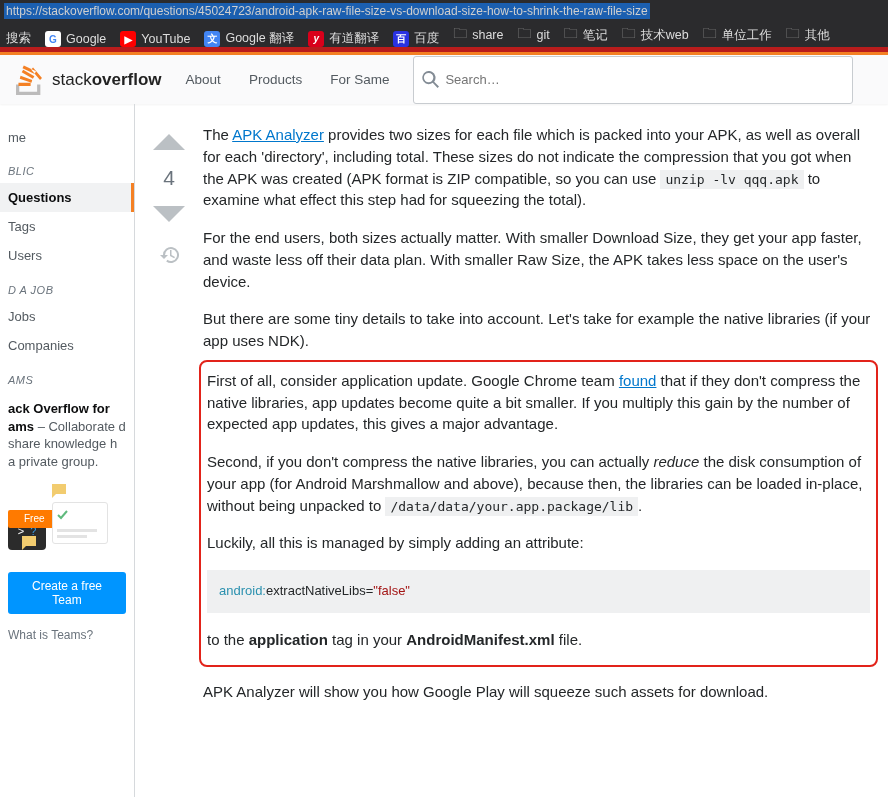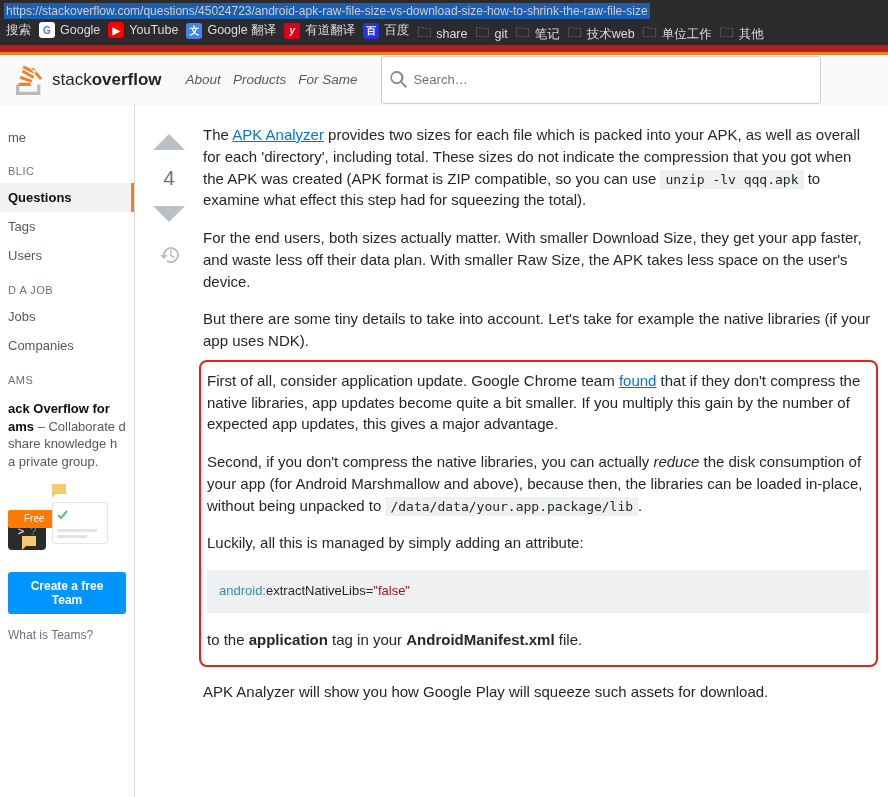--- a/index.html
+++ b/index.html
@@ -1,49 +1,49 @@
 <!DOCTYPE html>
 <html><head>
 <meta charset="utf-8">
 <style>
 * { margin: 0; padding: 0; box-sizing: border-box; font-family: -apple-system, BlinkMacSystemFont, "Segoe UI", Helvetica, Arial, sans-serif; }
 body { width: 888px; height: 797px; overflow: hidden; background: #fff; }
 
 .url-bar { background: #2b2b2d; height: 22px; display: flex; align-items: center; padding: 0 4px; }
 .url-bar span { color: #cfcfcf; font-size: 12px; background: #1b5fb0; padding: 1px 2px; }
 
-.bm-bar { background: #2b2b2d; height: 30px; display: flex; align-items: flex-start; gap: 8px; padding: 0 6px; border-bottom: 7px solid #b91c1c; }
+.bm-bar { background: #2b2b2d; height: 30px; display: flex; align-items: flex-end; gap: 14px; padding: 0 6px; border-bottom: 5px solid #b91c1c; }
 .bm-item { display: flex; align-items: center; gap: 5px; color: #ddd; font-size: 12.5px; cursor: pointer; }
 .bm-ico { width: 16px; height: 16px; display: inline-flex; align-items: center; justify-content: center; border-radius: 3px; font-size: 10px; font-weight: bold; }
 .ico-g { background: #fff; color: #4285f4; }
 .ico-yt { background: #f00; color: #fff; }
 .ico-tr { background: #4285f4; color: #fff; }
 .ico-yd { background: #d9001b; color: #fff; font-style: italic; }
 .ico-bd { background: #2932e1; color: #fff; }
 .ico-fold { color: #999; font-size: 14px; }
 
 .so-header { height: 52px; border-top: 3px solid #f48024; background: #fafafb; display: flex; align-items: center; padding: 0 16px; gap: 24px; box-shadow: 0 1px 2px rgba(0,0,0,0.05); }
 .so-logo { display: flex; align-items: center; gap: 10px; font-size: 17px; color: #222; }
 .so-logo-icon { width: 26px; height: 30px; position: relative; }
-.so-nav { display: flex; gap: 12px; font-style: italic; }
+.so-nav { display: flex; gap: 28px; }
 .so-nav-item { color: #535a60; font-size: 13.5px; cursor: pointer; }
 .so-search { flex: 1; max-width: 440px; display: flex; align-items: center; border: 1px solid #c8ccd0; border-radius: 3px; background: #fff; height: 48px; padding: 0 8px; gap: 6px; }
 .so-search input { border: none; outline: none; flex: 1; font-size: 13px; color: #6a737c; }
 
 .page-body { display: flex; height: calc(797px - 104px); }
 
 .sidebar { width: 135px; border-right: 1px solid #d6d9dc; padding-top: 20px; font-size: 13px; color: #535a60; position: relative; overflow: hidden; }
 .sb-home { padding: 6px 0 6px 8px; cursor: pointer; }
-.sb-hdr { padding: 14px 0 6px 8px; font-size: 11px; color: #6a737c; letter-spacing: 0.5px; }
+.sb-hdr { padding: 14px 0 6px 8px; font-size: 11px; color: #6a737c; letter-spacing: 0.5px; font-style: italic; }
 .sb-item { padding: 7px 0 7px 8px; cursor: pointer; }
 .sb-item.active { background: #f1f2f3; color: #0c0d0e; font-weight: 700; border-right: 3px solid #f48024; }
 .teams-title { font-weight: 700; color: #0c0d0e; }
 .teams-box { padding: 8px; line-height: 1.35; }
 .teams-img { margin: 10px 0; display: flex; gap: 2px; align-items: flex-end; position: relative; height: 70px; }
-.create-btn { background: #0095ff; color: #fff; font-size: 12px; padding: 7px 8px; border: none; border-radius: 3px; cursor: pointer; margin: 4px 8px; font-weight: bold; }
+.create-btn { background: #0095ff; color: #fff; font-size: 12px; padding: 7px 8px; border: none; border-radius: 3px; cursor: pointer; margin: 4px 8px; }
 .what-link { font-size: 12px; color: #6a737c; padding: 10px 8px; cursor: pointer; }
 
 .main { flex: 1; padding: 20px 14px 0 16px; overflow: hidden; }
 .answer-row { display: flex; gap: 16px; }
 .vote-col { width: 36px; display: flex; flex-direction: column; align-items: center; gap: 6px; color: #bbc0c4; }
 .vote-arrow { cursor: pointer; }
 .vote-num { font-size: 21px; color: #6a737c; }
 .history-ico { margin-top: 8px; cursor: pointer; }
 
 .answer-body { flex: 1; font-size: 15px; color: #242729; line-height: 1.45; }

